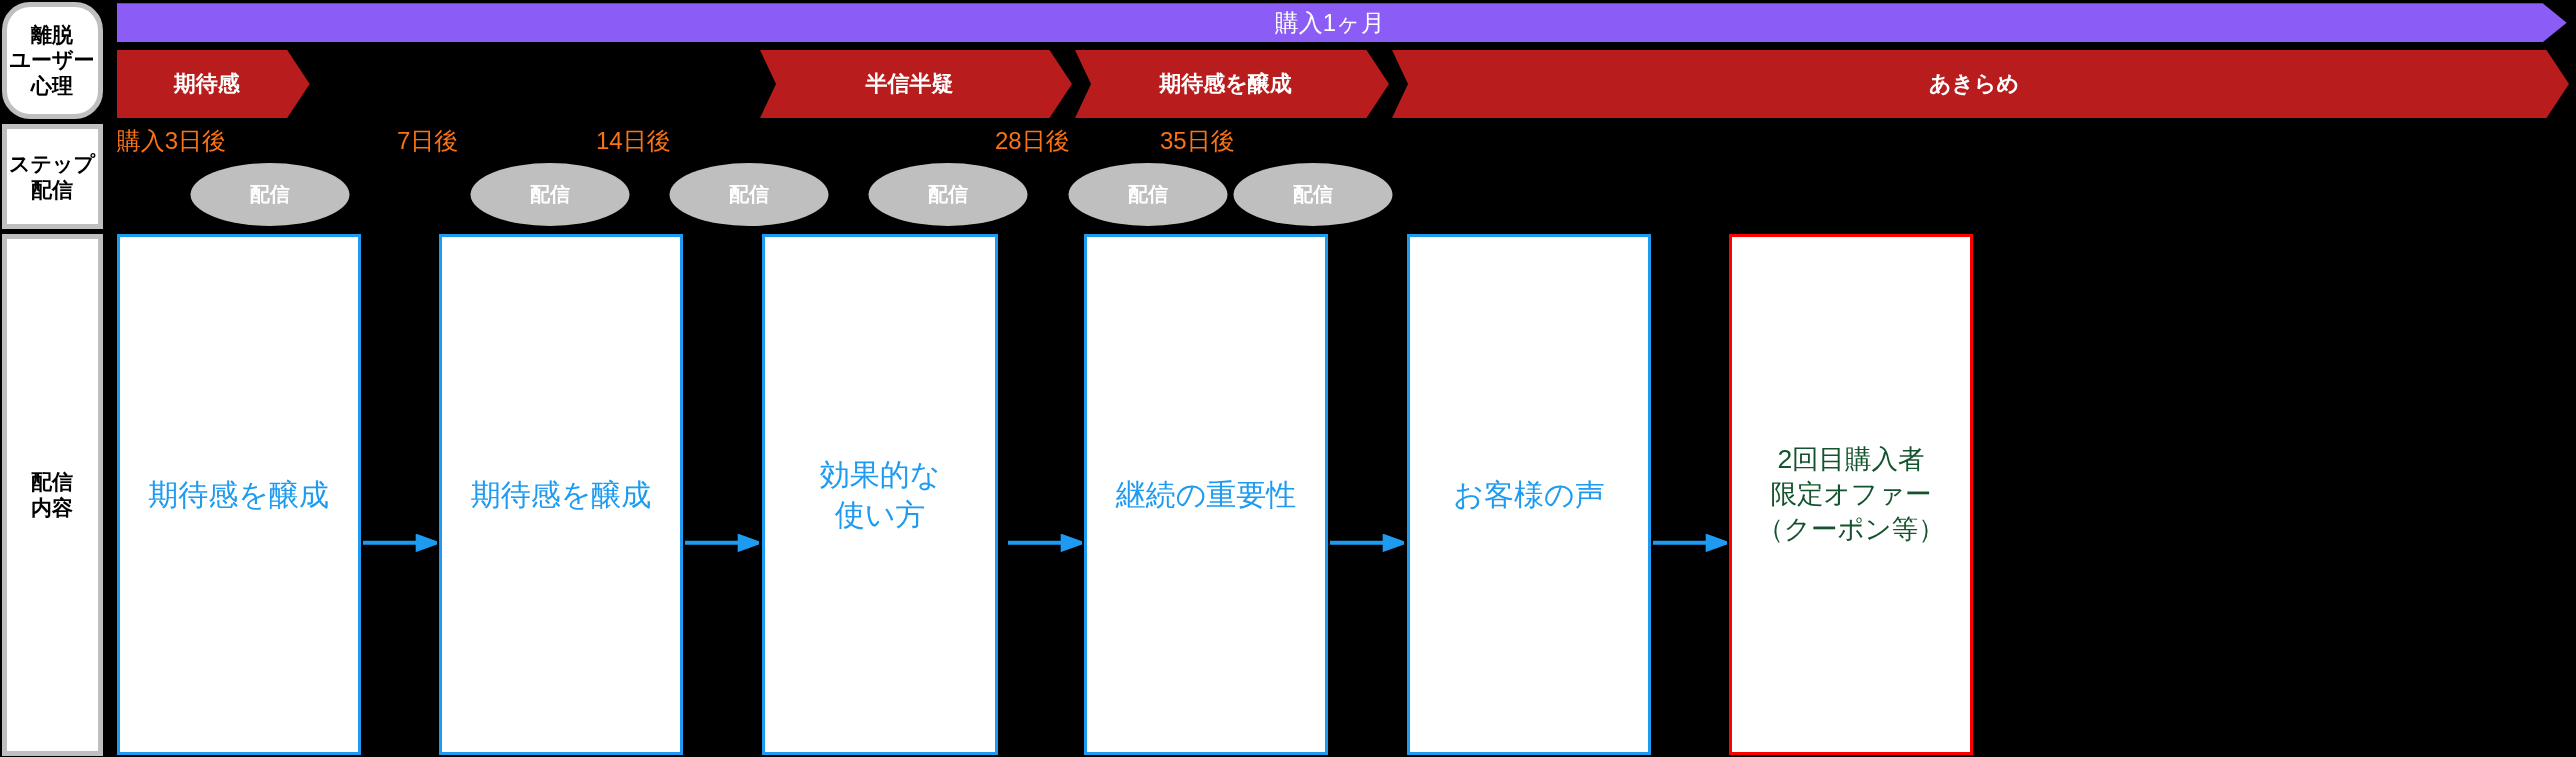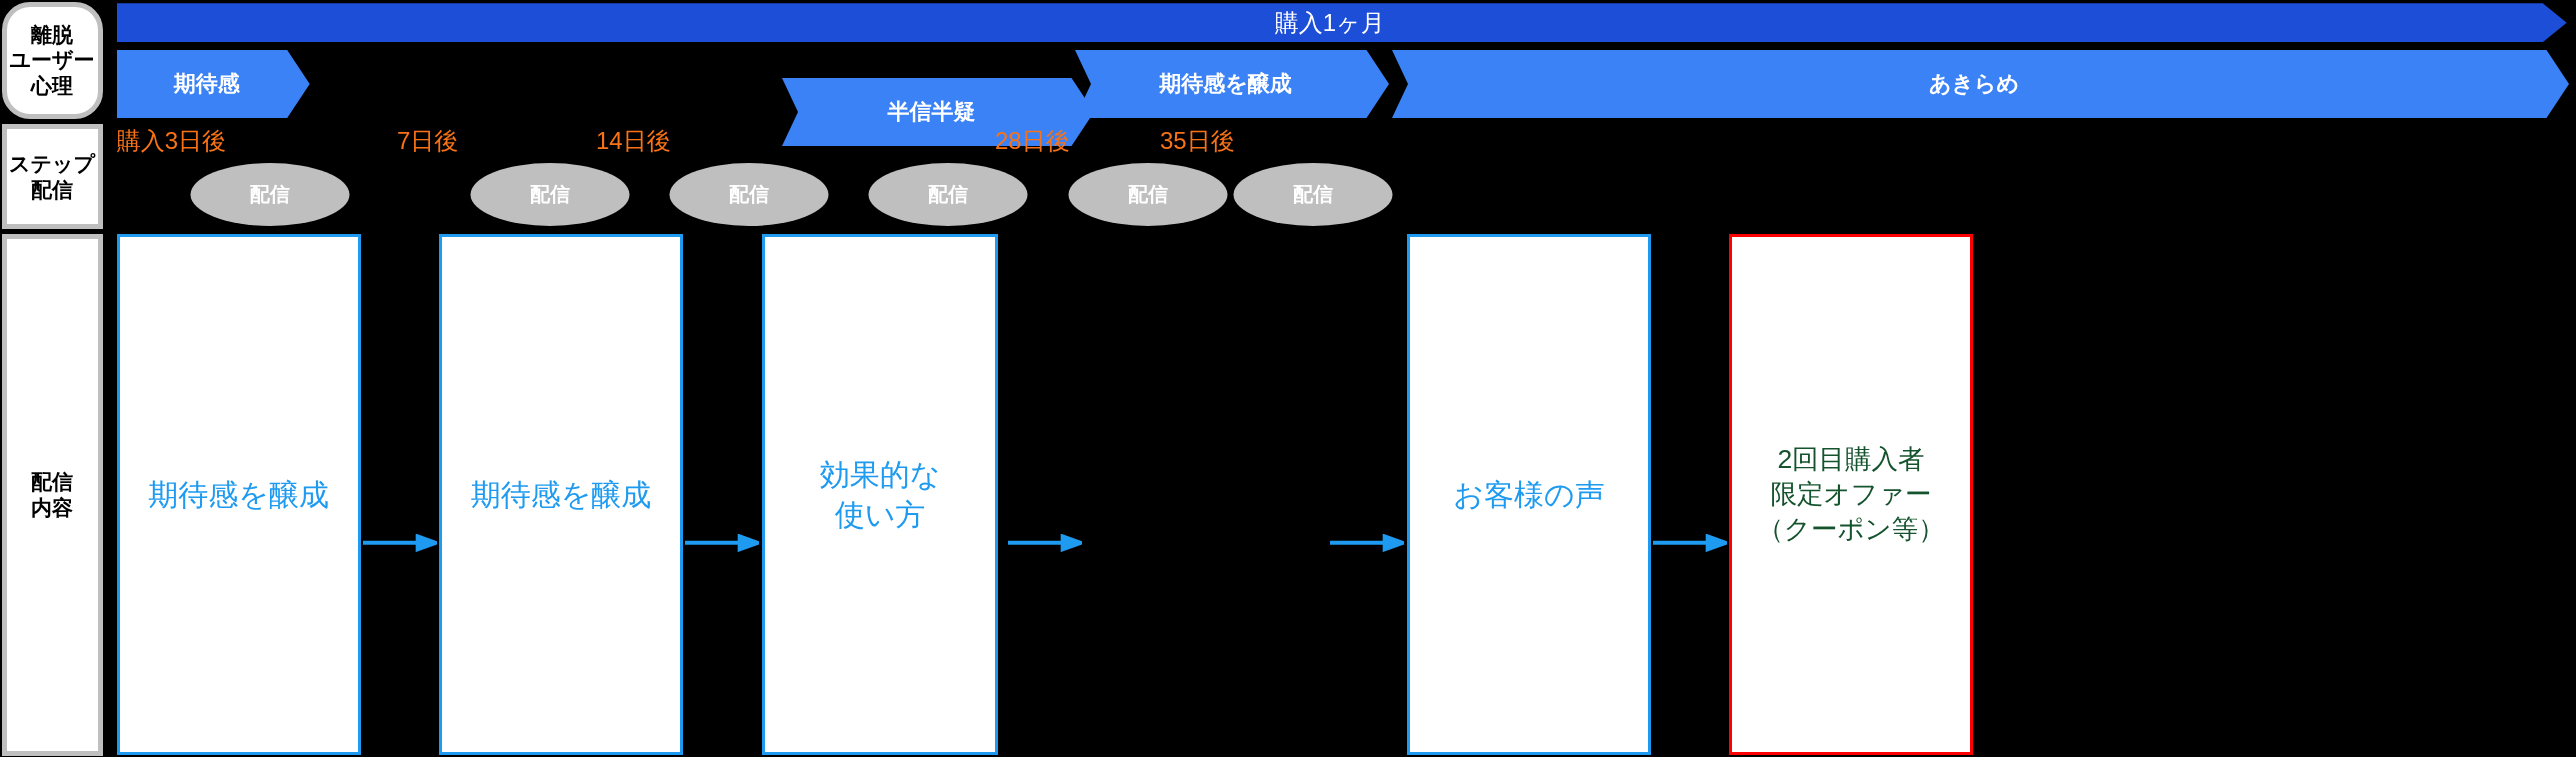--- a/index.html
+++ b/index.html
@@ -59,21 +59,21 @@
   .banner-row {
     position: absolute;
     left: 9.7px;
     top: 3.2px;
     width: 2450px;
     height: 39px;
   }
   .banner-chevron {
     position: absolute;
     inset: 0;
-    background: #1d4ed8;
+    background: #8b5cf6;
     clip-path: polygon(0 0, calc(100% - 24px) 0, 100% 50%, calc(100% - 24px) 100%, 0 100%);
     display: flex;
     align-items: center;
     justify-content: center;
   }
   .banner-label {
     color: #ffffff;
     font-size: 24px;
     font-weight: normal;
     margin-right: 24px;
@@ -84,21 +84,21 @@
     position: absolute;
     left: 0;
     top: 50px;
     width: 2469px;
     height: 68px;
   }
   .stage-chevron {
     position: absolute;
     top: 0;
     height: 68px;
-    background: #3b82f6;
+    background: #b91c1c;
     display: flex;
     align-items: center;
     justify-content: center;
     box-sizing: border-box;
   }
   .stage-chevron.first {
     clip-path: polygon(0 0, calc(100% - 22.5px) 0, 100% 50%, calc(100% - 22.5px) 100%, 0 100%);
   }
   .stage-chevron.mid {
     clip-path: polygon(0 0, calc(100% - 22.5px) 0, 100% 50%, calc(100% - 22.5px) 100%, 0 100%, 16px 50%);
@@ -217,21 +217,21 @@
   <div class="banner-row">
     <div class="banner-chevron">
       <span class="banner-label">購入1ヶ月</span>
     </div>
   </div>
 
   <div class="stage-row">
     <div class="stage-chevron first" style="left:9.7px; width:193px;">
       <span class="stage-label">期待感</span>
     </div>
-    <div class="stage-chevron mid" style="left:675px; width:312px;margin-top:28px;">
+    <div class="stage-chevron mid" style="left:653px; width:312px;">
       <span class="stage-label">半信半疑</span>
     </div>
     <div class="stage-chevron mid" style="left:968px; width:314px;">
       <span class="stage-label">期待感を醸成</span>
     </div>
     <div class="stage-chevron mid" style="left:1285px; width:1177px;">
       <span class="stage-label">あきらめ</span>
     </div>
   </div>
 
@@ -292,20 +292,23 @@
     </svg>
 
     <div class="content-box" style="left:655px; width:236px;">
       <span class="content-box-text">効果的な<br>使い方</span>
     </div>
 
     <svg class="box-arrow" style="left:901px; width:74px;" viewBox="0 0 92 22">
       <path d="M0 11 H68 M68 3 L90 11 L68 19 Z" stroke="#1e9bf0" stroke-width="5" fill="#1e9bf0"></path>
     </svg>
 
+    <div class="content-box" style="left:977px; width:244px;">
+      <span class="content-box-text">継続の重要性</span>
+    </div>
 
     <svg class="box-arrow" style="left:1223px; width:74px;" viewBox="0 0 92 22">
       <path d="M0 11 H68 M68 3 L90 11 L68 19 Z" stroke="#1e9bf0" stroke-width="5" fill="#1e9bf0"></path>
     </svg>
 
     <div class="content-box" style="left:1300px; width:244px;">
       <span class="content-box-text">お客様の声</span>
     </div>
 
     <svg class="box-arrow" style="left:1546px; width:74px;" viewBox="0 0 92 22">

